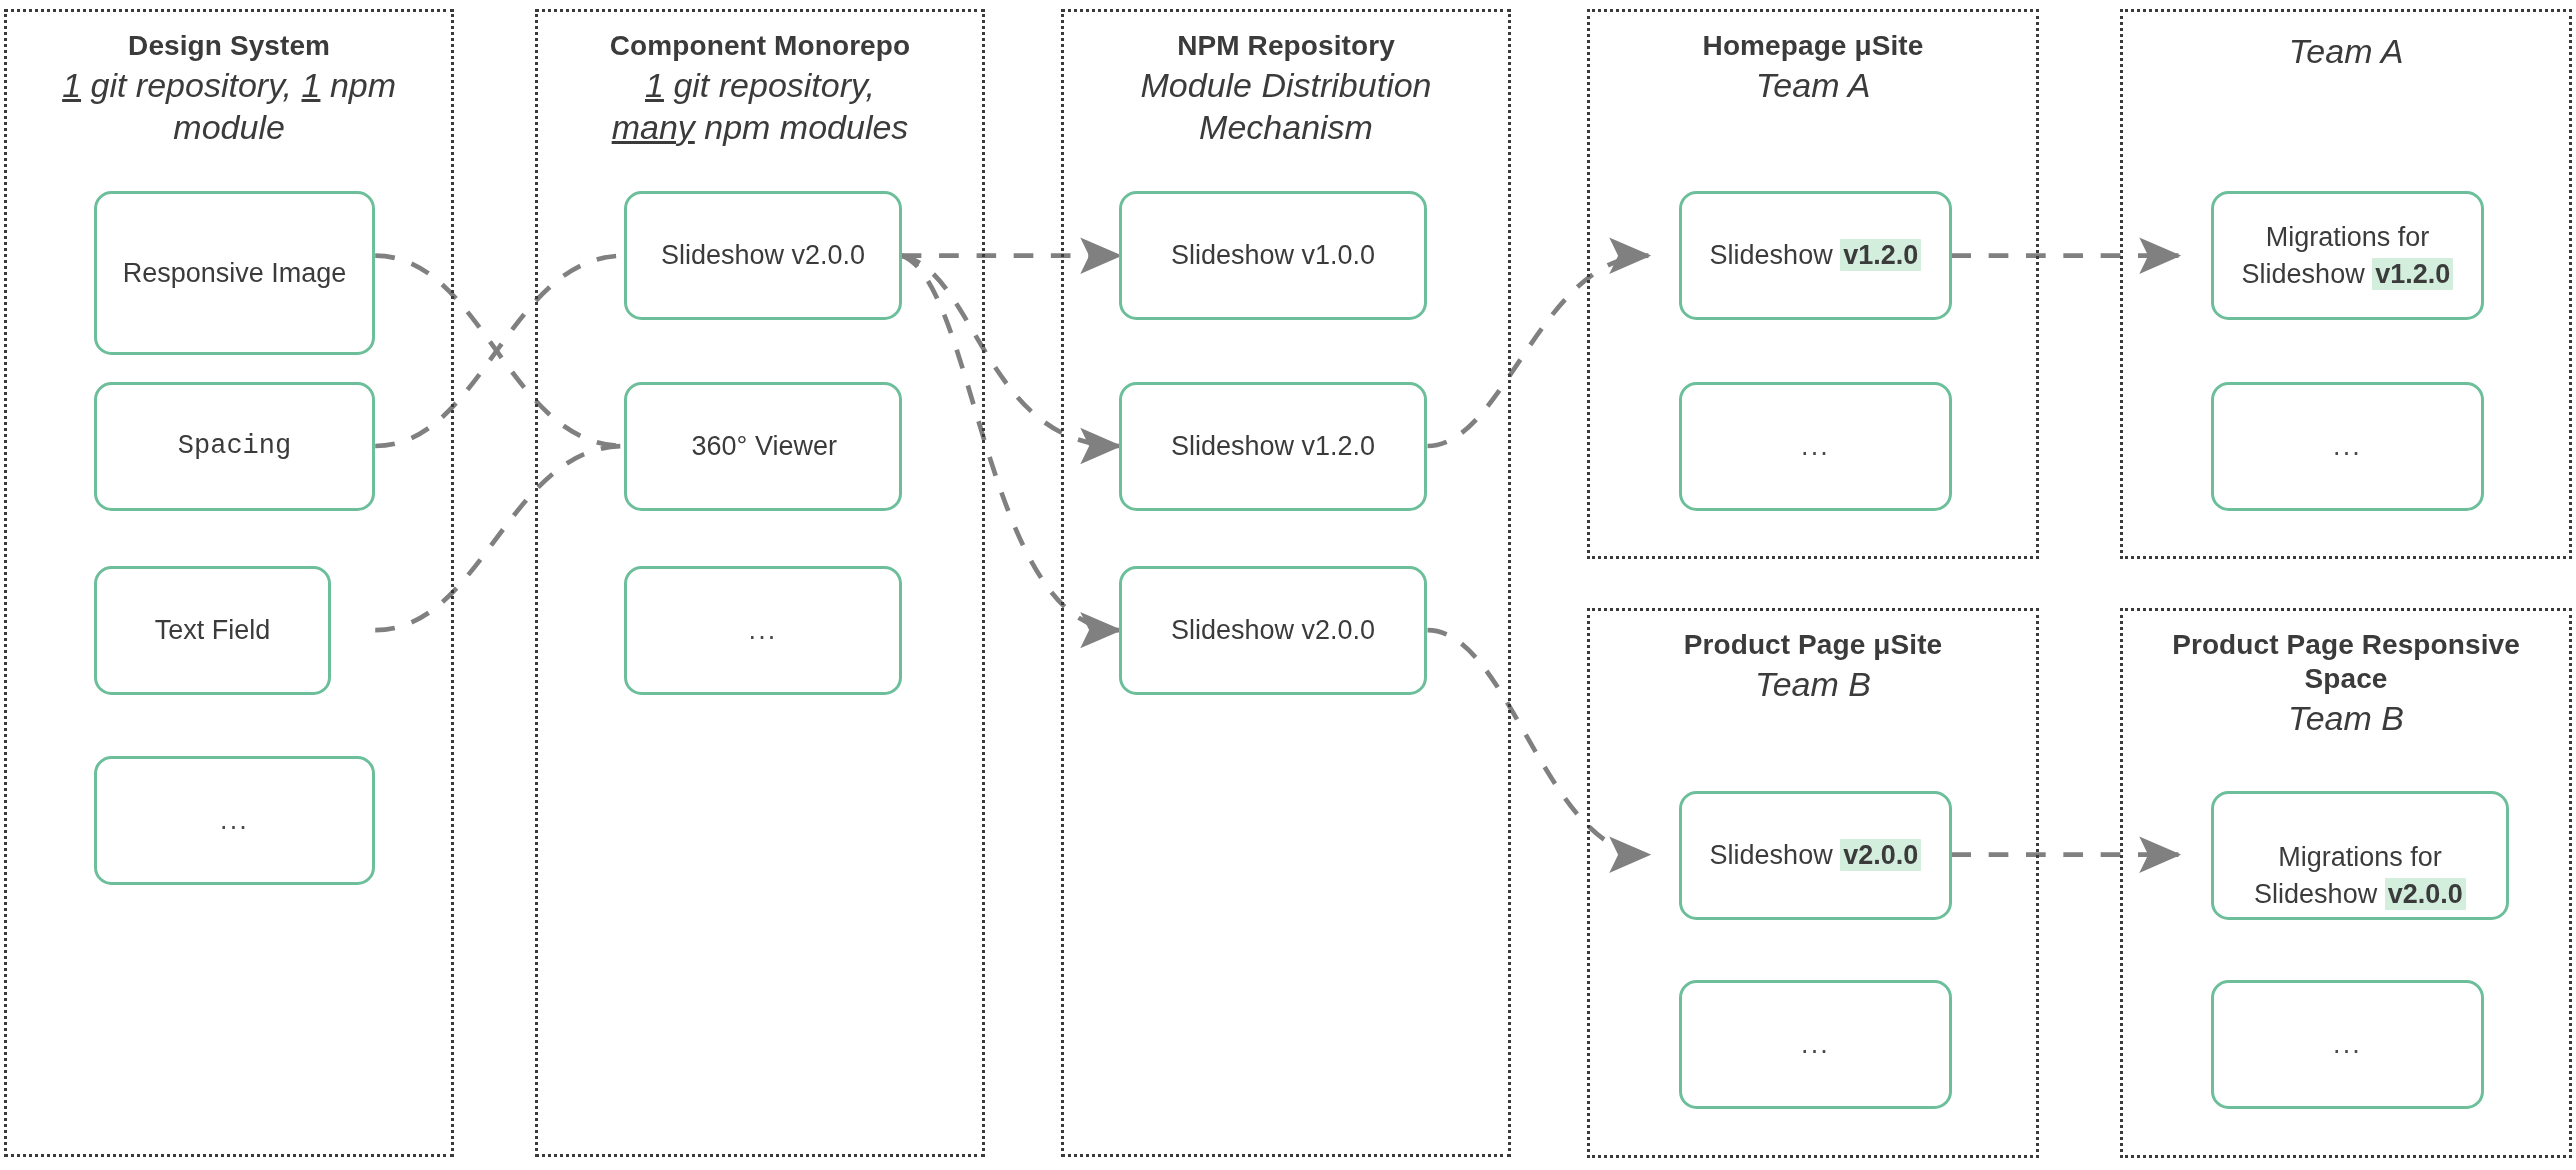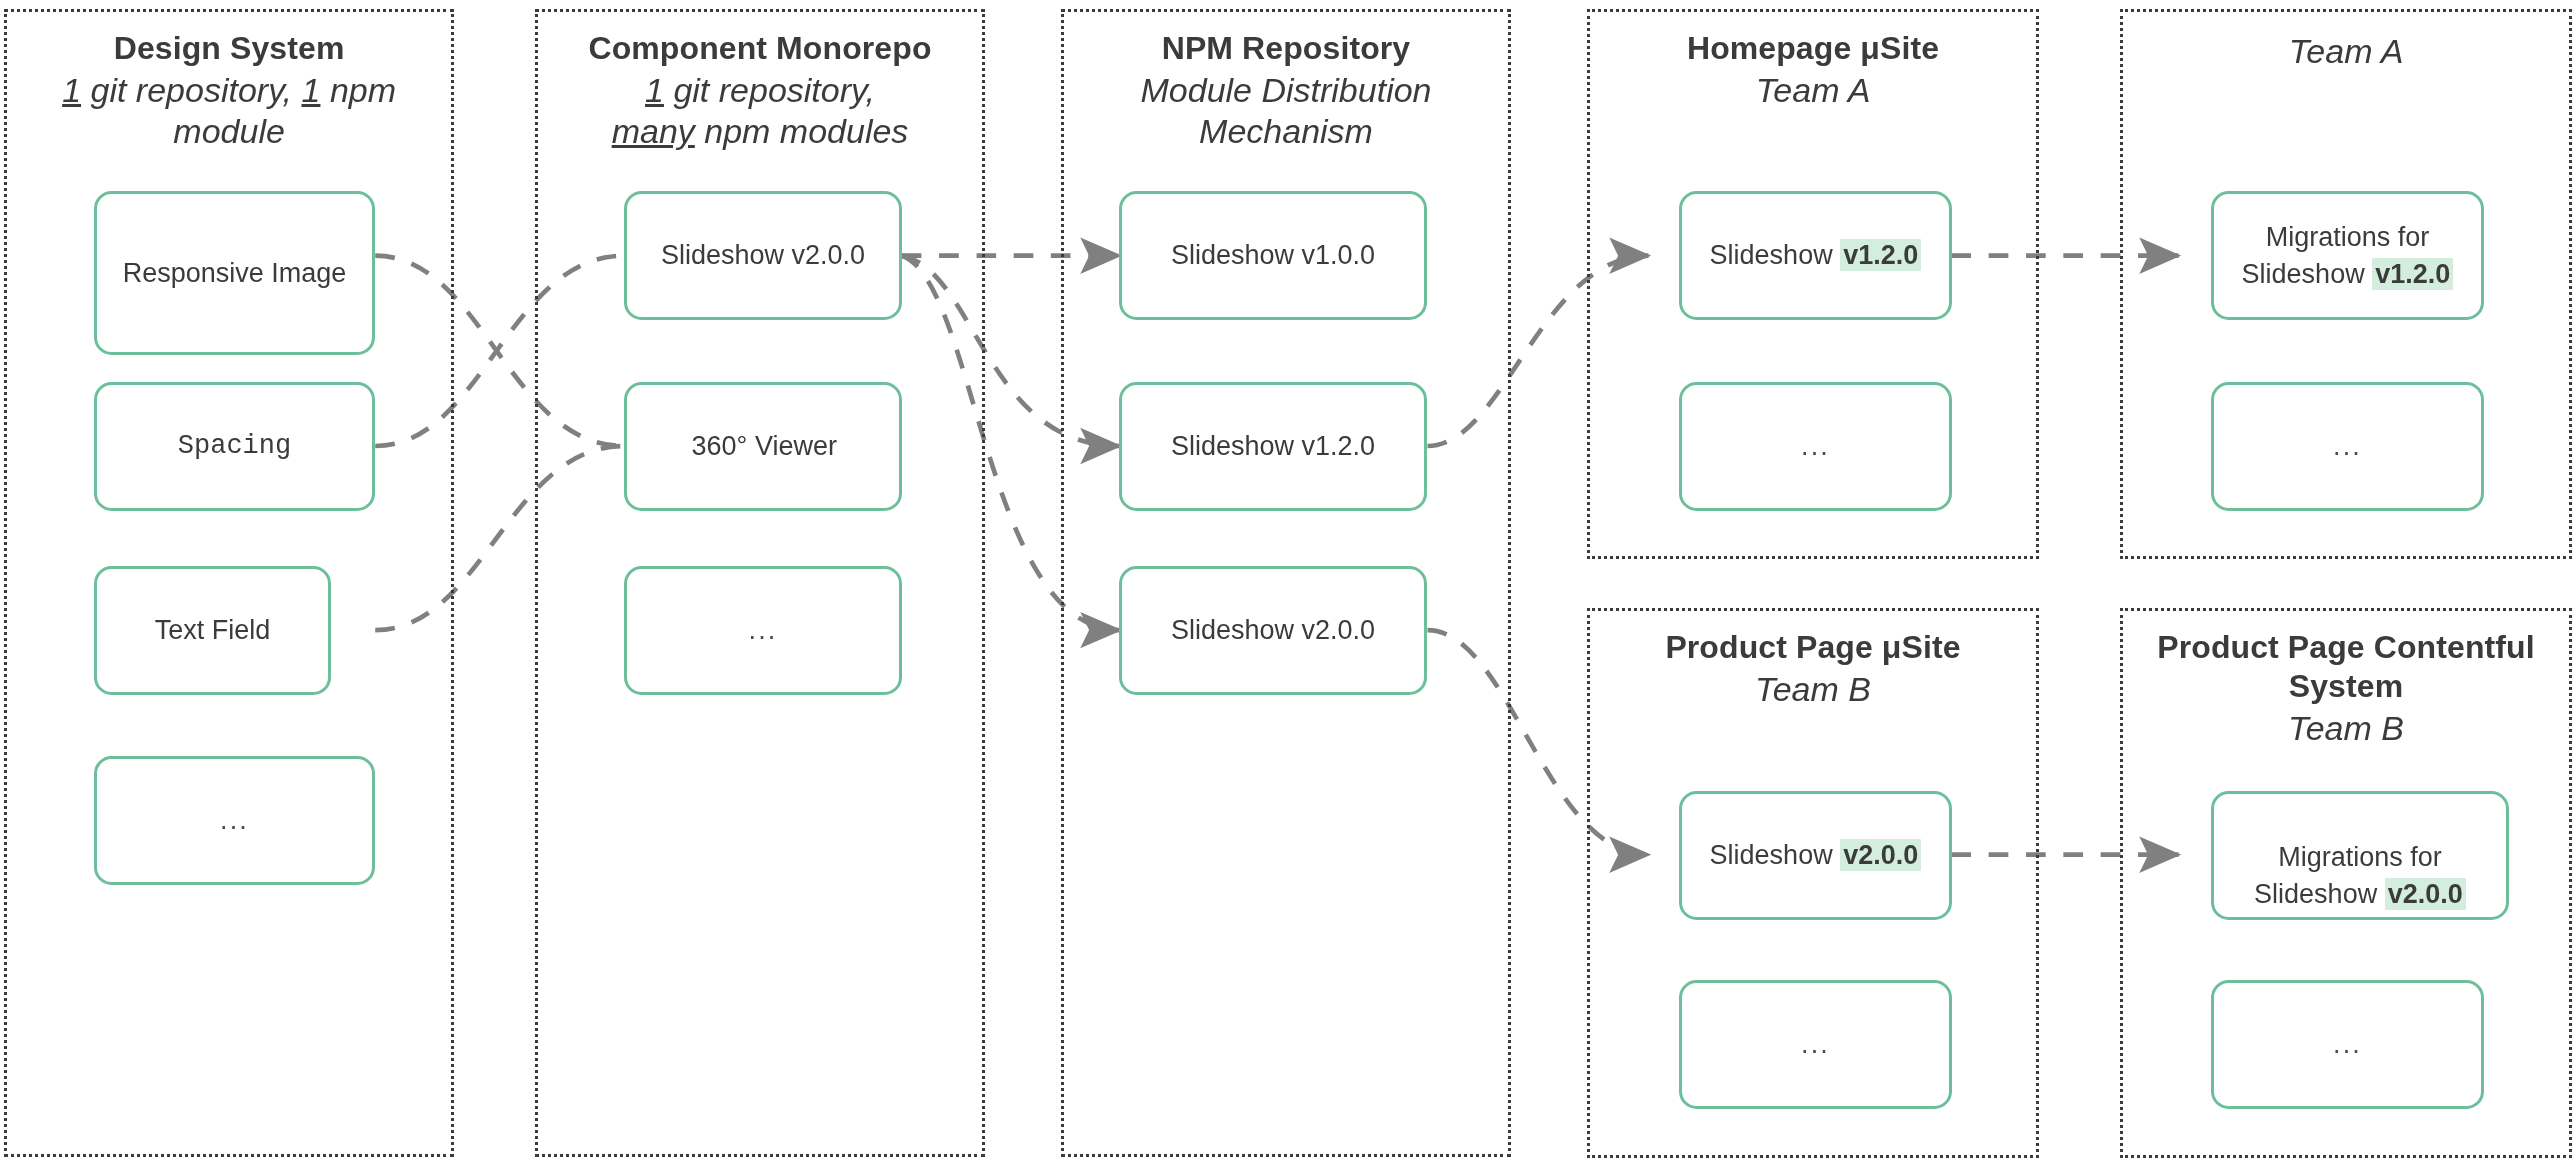--- a/index.html
+++ b/index.html
@@ -1,21 +1,21 @@
 <!DOCTYPE html>
 <html style="font-size:8.3px"><head>
 <meta charset="utf-8">
 <style>
   html,body{margin:0;padding:0;background:#fff;}
   body{width:2576px;height:1170px;position:relative;overflow:hidden;
        font-family:"Liberation Sans","DejaVu Sans",sans-serif;color:#3b3b3b;}
   #stage{position:absolute;inset:0;width:2576px;height:1170px;}
   .group{position:absolute;border:3.6px dotted #3a3a3a;box-sizing:border-box;background:transparent;}
   .ghead{position:absolute;left:0;right:0;top:16.6px;text-align:center;padding:0 12.4px;box-sizing:border-box;}
-  .gtitle{font-size:32px;font-weight:bold;line-height:1.22;letter-spacing:0.1px;color:#3b3b3b;}
+  .gtitle{font-size:28px;font-weight:bold;line-height:1.22;letter-spacing:0.1px;color:#3b3b3b;}
   .gsub{font-size:34px;font-style:italic;line-height:1.22;color:#3b3b3b;margin-top:2.1px;}
   .gsub u{text-decoration:underline;text-underline-offset:2.1px;}
   .node{position:absolute;box-sizing:border-box;border:3.1px solid #6cbf9a;border-radius:17.6px;
         background:#fff;display:flex;align-items:center;justify-content:center;text-align:center;
         font-size:27px;line-height:1.34;color:#3b3b3b;padding:5.2px 13.5px;}
   .node .ver{font-weight:bold;background:#d4eede;padding:1px 3.1px;border-radius:1px;}
   .node.dots{font-size:27px;letter-spacing:2.1px;color:#4a4a4a;}
   svg.edges{position:absolute;left:0;top:0;width:2576px;height:1170px;overflow:visible;pointer-events:none;}
   .edge{fill:none;stroke:#808080;stroke-width:9;stroke-dasharray:38 34;stroke-linecap:butt;}
 </style>
@@ -134,21 +134,21 @@
   </div>
   <div class="node" style="left:1679px;top:791px;width:273px;height:129px;">
     <span><span>Slideshow </span><span class="ver">v2.0.0</span></span>
   </div>
   <div class="node dots" style="left:1679px;top:980px;width:273px;height:129px;">
     <span>...</span>
   </div>
 
   <div class="group" style="left:2120px;top:608px;width:452px;height:550px;">
     <div class="ghead">
-      <div class="gtitle">Product Page Contentful System</div>
+      <div class="gtitle">Product Page Responsive Space</div>
       <div class="gsub"><span>Team B</span></div>
     </div>
   </div>
   <div class="node" style="left:2211px;top:791px;width:298px;height:129px;align-items:flex-end;">
     <span><span>Migrations for Slideshow </span><span class="ver">v2.0.0</span></span>
   </div>
   <div class="node dots" style="left:2211px;top:980px;width:273px;height:129px;">
     <span>...</span>
   </div>
 

